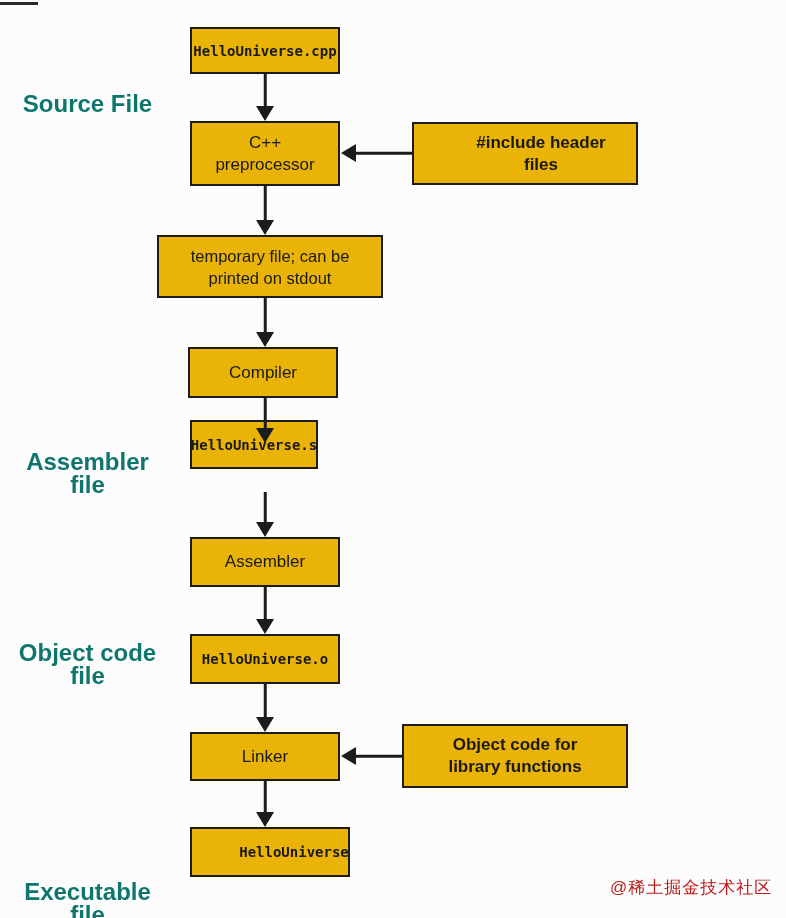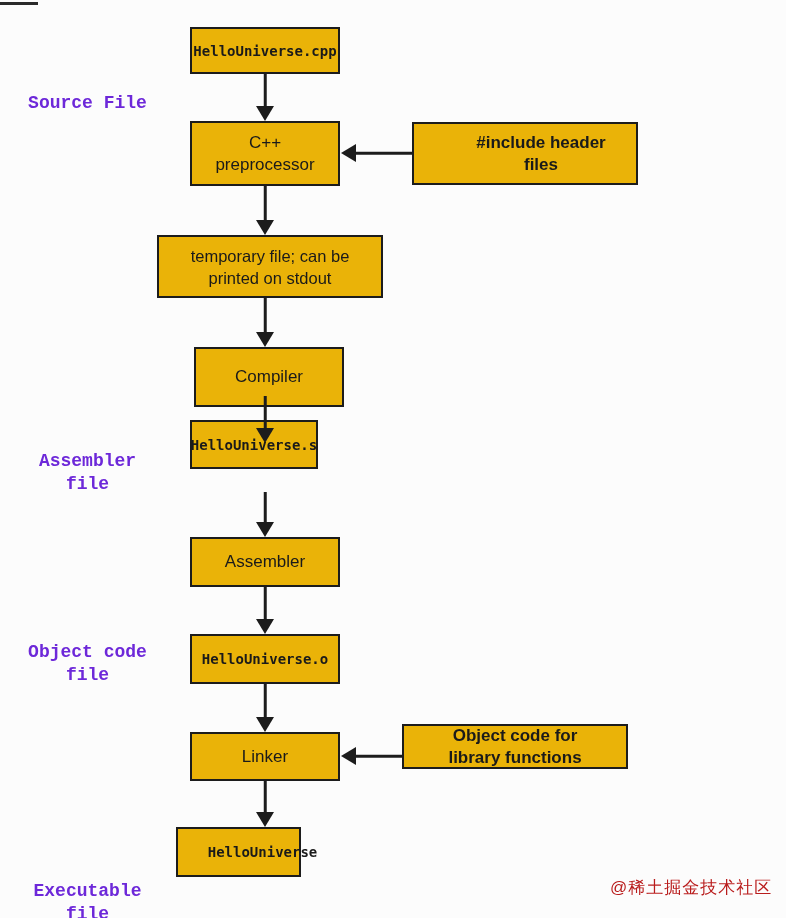--- a/index.html
+++ b/index.html
@@ -29,39 +29,38 @@
     font-family: "DejaVu Sans Mono", monospace;
     font-weight: bold;
     font-size: 14px;
     letter-spacing: 0px;
   }
   .ann { font-weight: bold; }
   .side-label {
     position: absolute;
     text-align: center;
     font-weight: bold;
-    font-size: 18px;
+    font-size: 24px;
     line-height: 23px;
     white-space: pre-line;
-    color: #6d28d9;
-    font-family: Liberation Mono, monospace;
+    color: #0f766e;
   }
   
   #b-src { left:190px; top:27px;  width:150px; height:47px; }
   #b-pre { left:190px; top:121px; width:150px; height:65px; }
   #b-tmp { left:157px; top:235px; width:226px; height:63px; font-size:16.5px; }
-  #b-cmp { left:194px; top:347px; width:150px; height:60px; }
+  #b-cmp { left:188px; top:347px; width:150px; height:51px; }
   #b-s   { left:190px; top:420px; width:128px; height:49px; }
   #b-asm { left:190px; top:537px; width:150px; height:50px; }
   #b-o   { left:190px; top:634px; width:150px; height:50px; }
   #b-lnk { left:190px; top:732px; width:150px; height:49px; }
-  #b-exe { left:176px; top:827px; width:125px; height:50px;padding-left:48px; }
+  #b-exe { left:190px; top:827px; width:160px; height:50px;padding-left:48px; }
   
   #b-inc { left:412px; top:122px; width:226px; height:63px;padding-left:32px; }
-  #b-lib { left:402px; top:724px; width:226px; height:45px; }
+  #b-lib { left:402px; top:724px; width:226px; height:64px; }
   
   #l-src  { left:10px; top:92px;  width:155px; }
   #l-asmf { left:10px; top:450px; width:155px; }
   #l-objf { left:10px; top:641px; width:155px; }
   #l-exef { left:10px; top:840px; width:155px;margin-top:40px; }
   
   .varrow { position: absolute; width: 18px; left: 256px; }
   .varrow .shaft {
     position: absolute; left: 50%; transform: translateX(-50%);
     width: 2.5px; top: 0; bottom: 13px; background: #1c1c1c;

